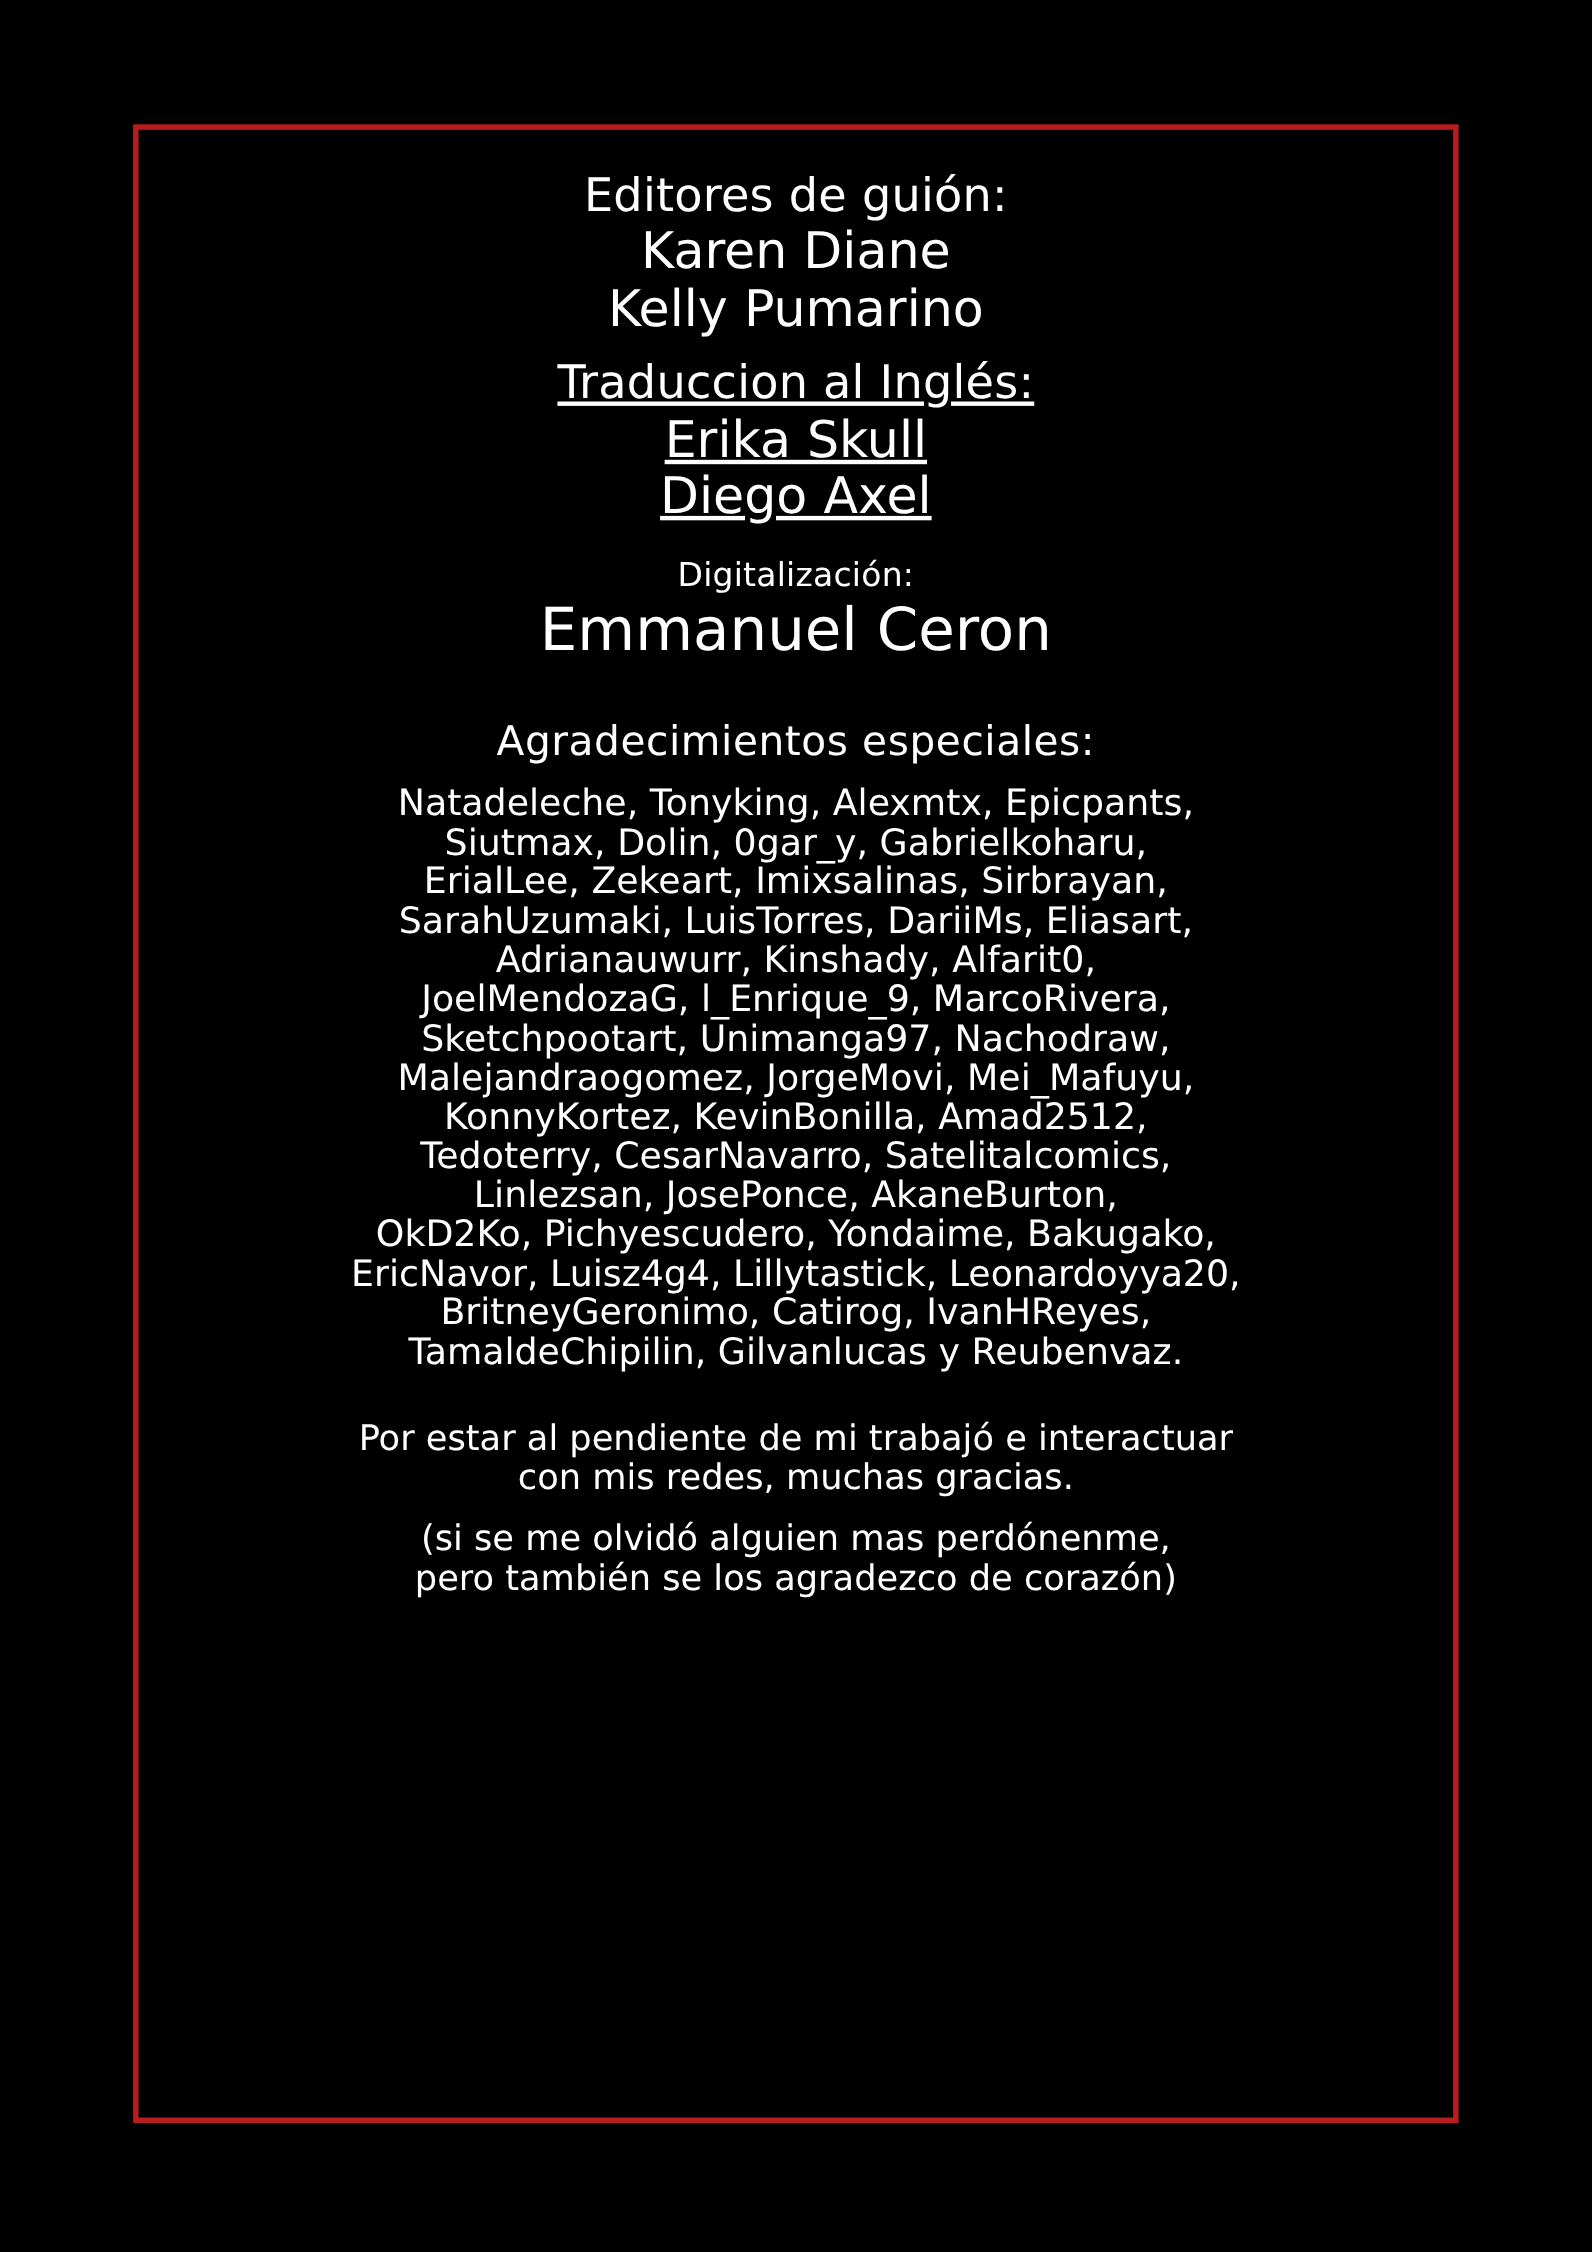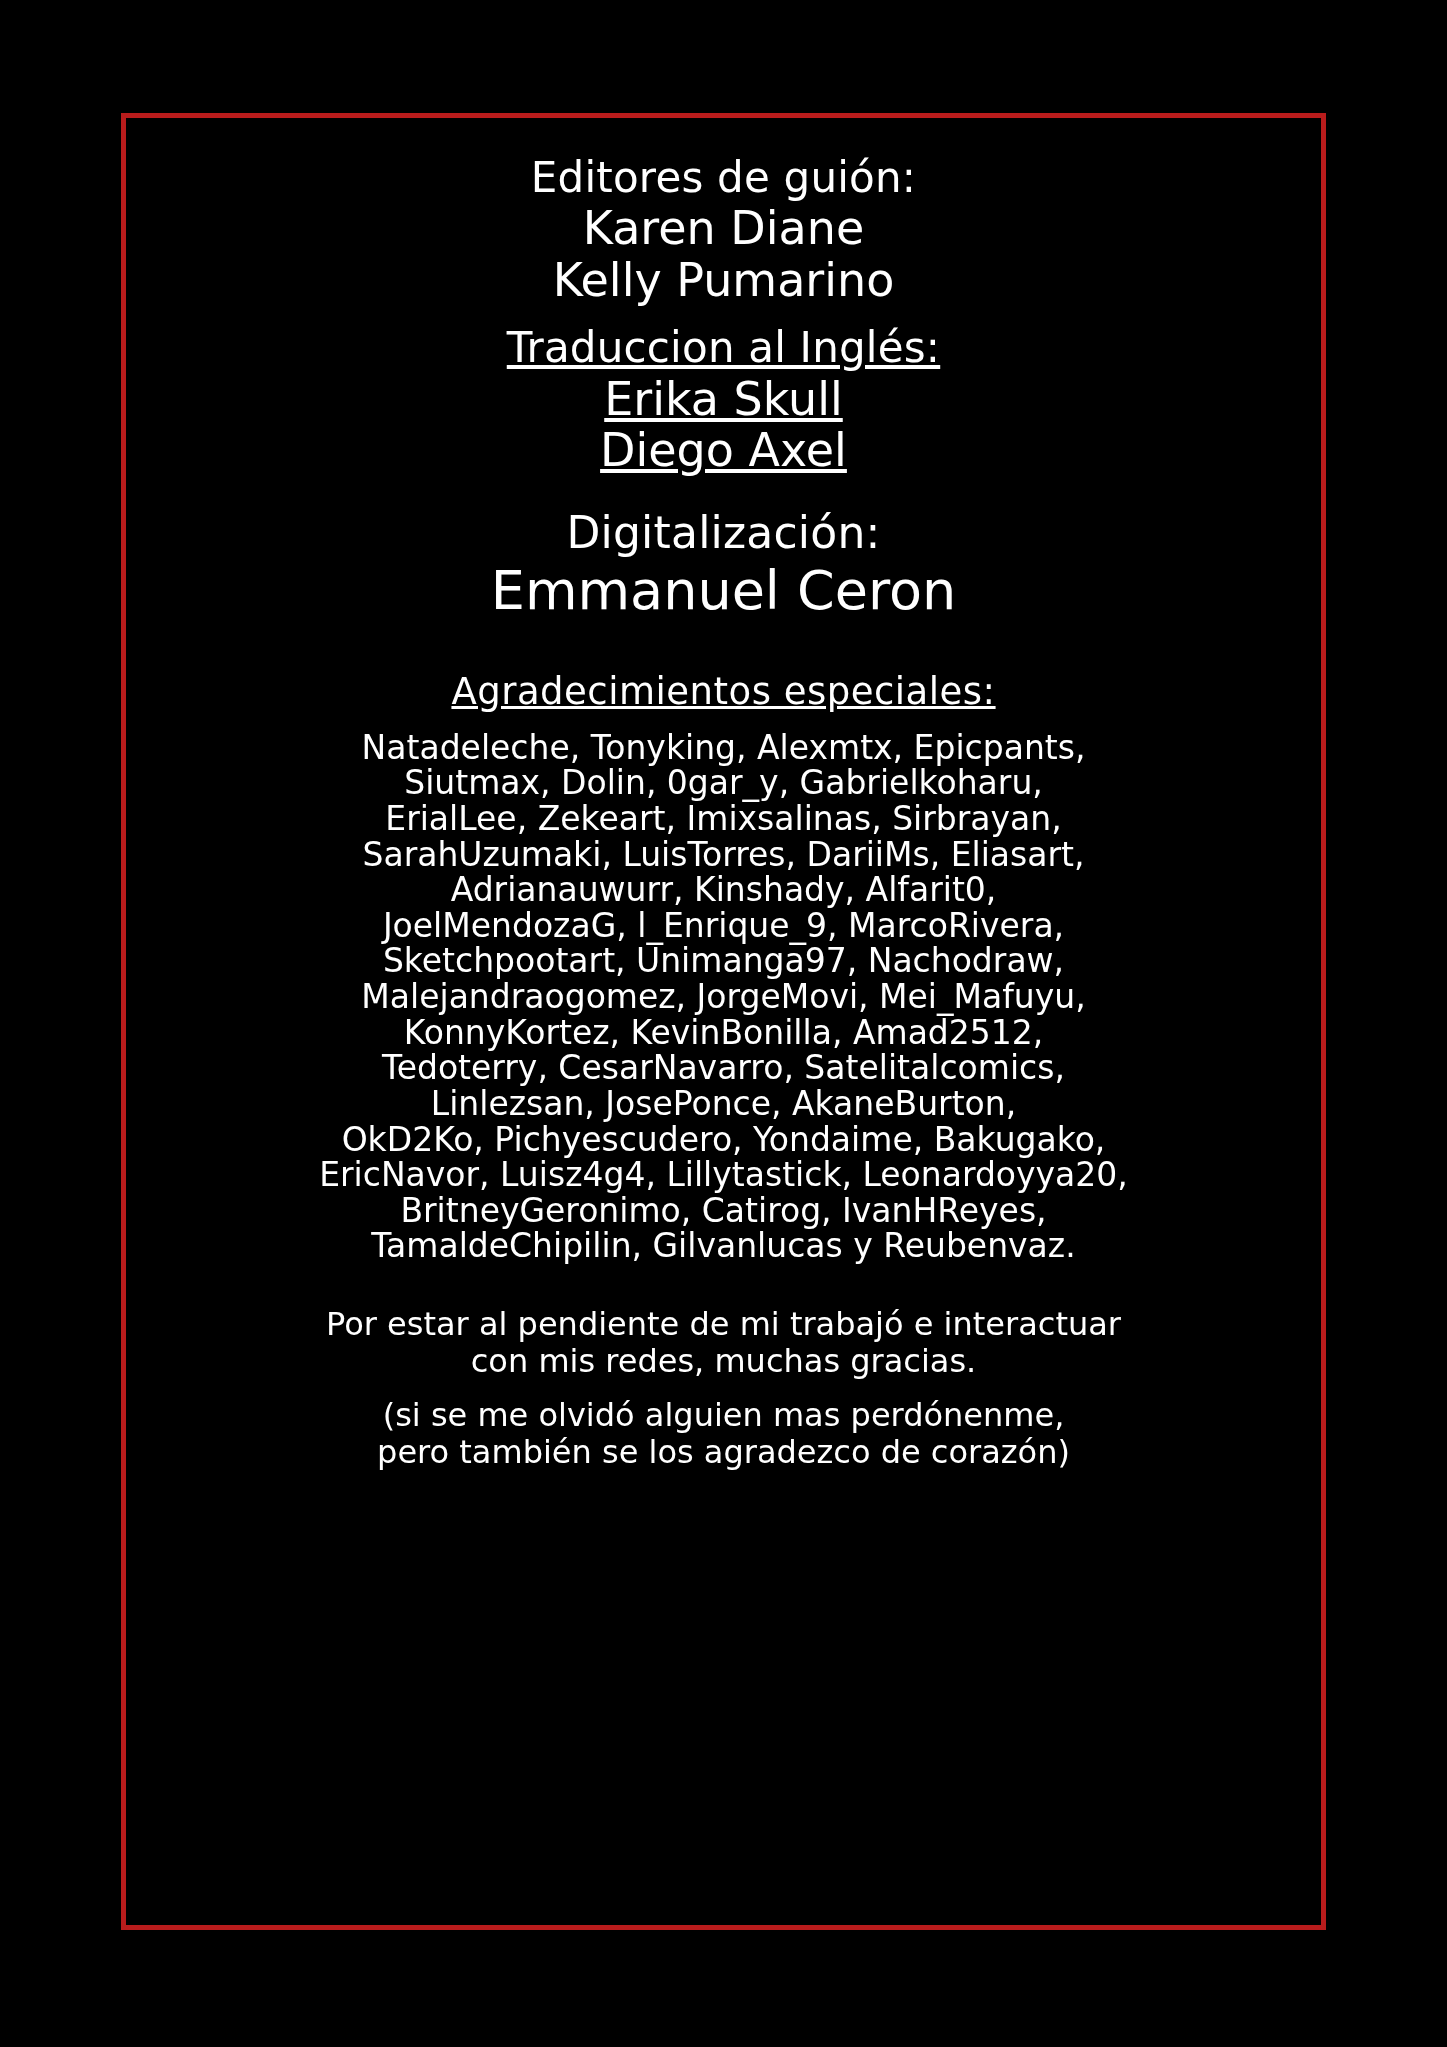--- a/index.html
+++ b/index.html
@@ -49,35 +49,34 @@
     line-height: 1.22;
     font-weight: 400;
     letter-spacing: 0.2px;
   }
   .name {
     font-size: 46px;
     line-height: 1.12;
     font-weight: 400;
   }
   .role-big {
-    font-size: 44px;
+    font-size: 30px;
     line-height: 1.25;
   }
   .name-big {
     font-size: 54px;
     line-height: 1.15;
   }
   .block-gap-1 { margin-top: 2px; text-decoration: underline; }
   .block-gap-2 { margin-top: 28px; }
   .thanks-title {
     font-size: 37px;
     line-height: 1.3;
     margin-top: 46px;
     letter-spacing: 0.5px;
-    text-decoration: underline;
   }
   .thanks-list {
     font-size: 33px;
     line-height: 1.08;
     margin-top: 14px;
     padding: 0 6px;
   }
   .thanks-list div {
     white-space: nowrap;
   }

